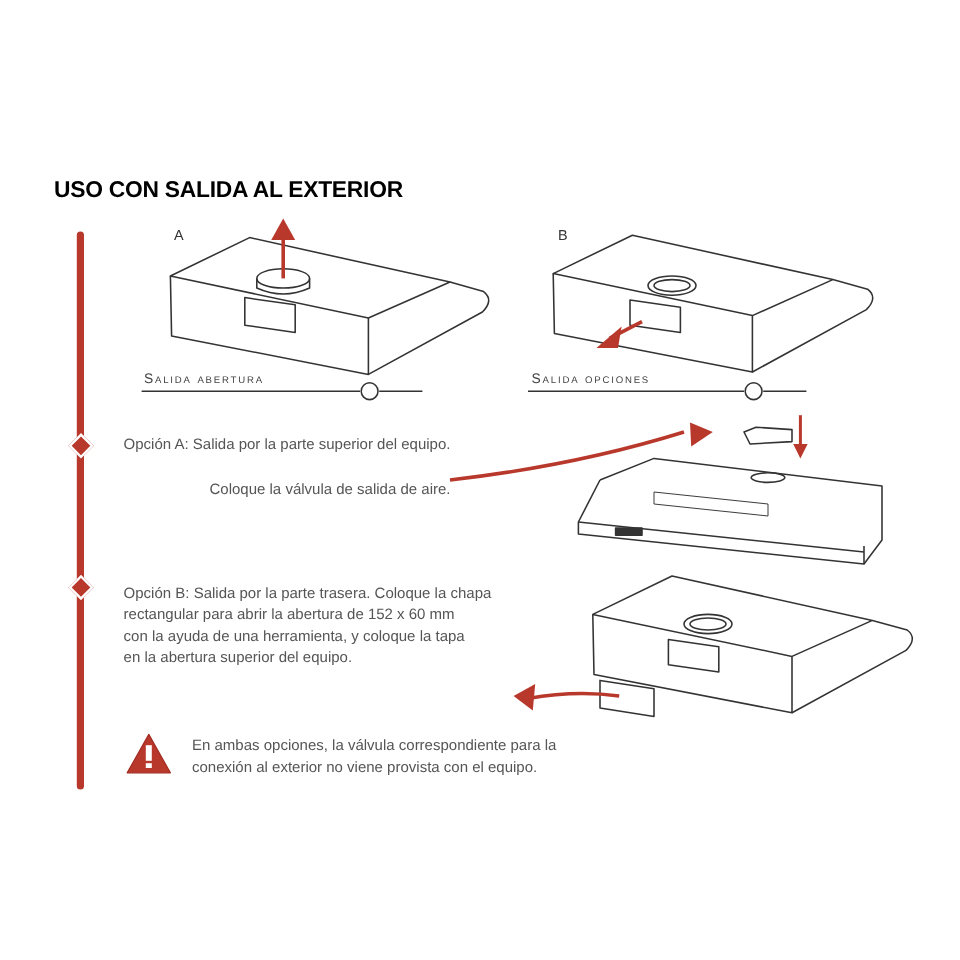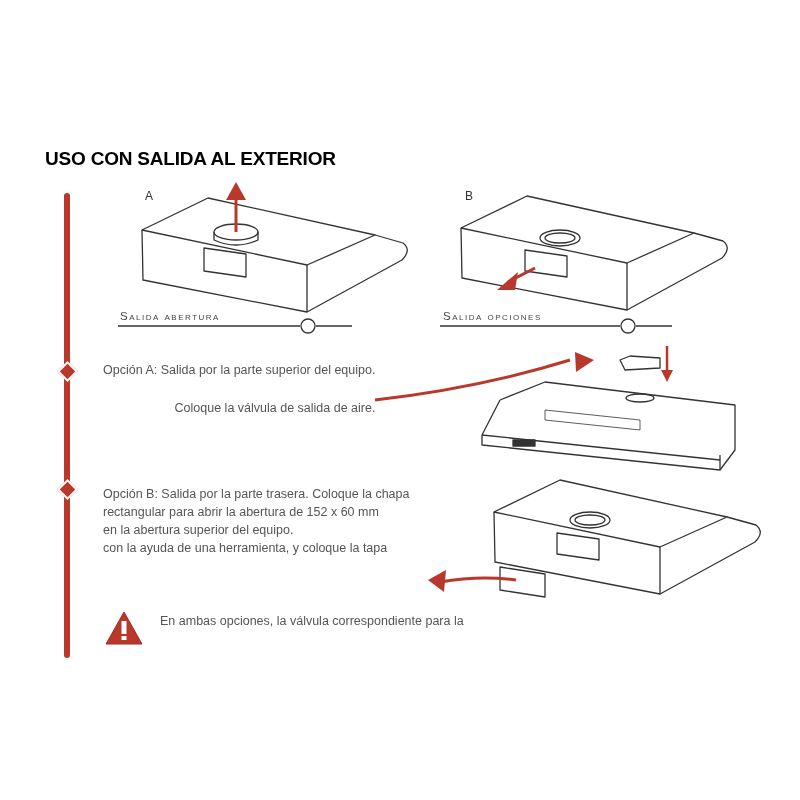--- a/index.html
+++ b/index.html
@@ -95,25 +95,26 @@
 <div class="sub" style="left:443px;top:310px;">Salida opciones</div>
 
 <div class="para" style="left:103px;top:360px;text-align:right;">
   <div>Opción A: Salida por la parte superior del equipo.</div>
   <div style="margin-top:18px;">Coloque la válvula de salida de aire.</div>
 </div>
 
 <div class="para" style="left:103px;top:485px;line-height:18px;">
   <div>Opción B: Salida por la parte trasera. Coloque la chapa</div>
   <div>rectangular para abrir la abertura de 152 x 60 mm</div>
+  <div>con la ayuda de una herramienta, y coloque la tapa</div>
   <div>en la abertura superior del equipo.</div>
-  <div>con la ayuda de una herramienta, y coloque la tapa</div>
 </div>
 
 <svg class="warn" width="40" height="36">
   <path d="M20 2 L38 34 L2 34 Z" fill="#b8382c" stroke="#a32a20" stroke-width="1" stroke-linejoin="round"></path>
   <rect x="17.5" y="11" width="5" height="13" fill="#fff"></rect>
   <rect x="17.5" y="26" width="5" height="4" fill="#fff"></rect>
 </svg>
 
 <div class="para" style="left:160px;top:612px;line-height:18px;">
   <div>En ambas opciones, la válvula correspondiente para la</div>
+  <div>conexión al exterior no viene provista con el equipo.</div>
 </div>
 
 </body></html>

